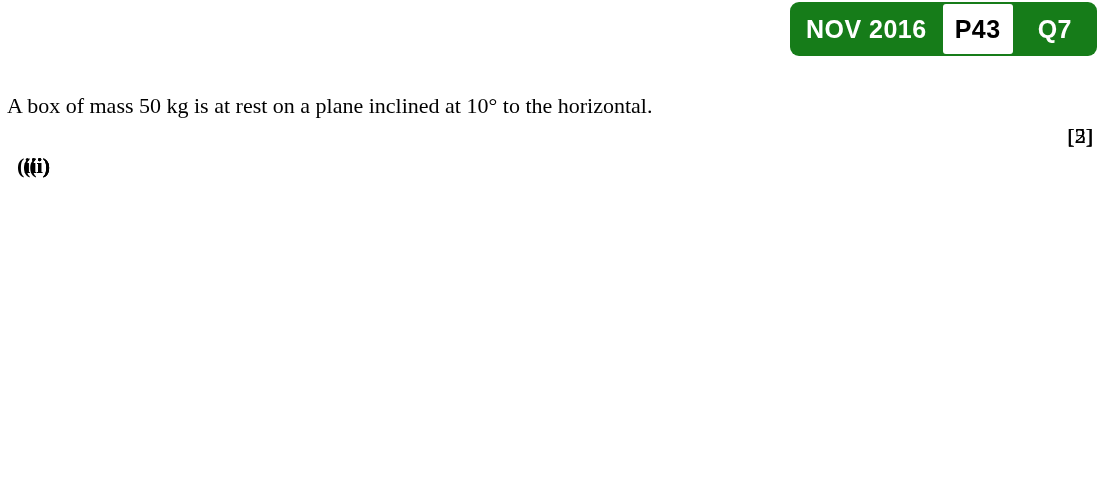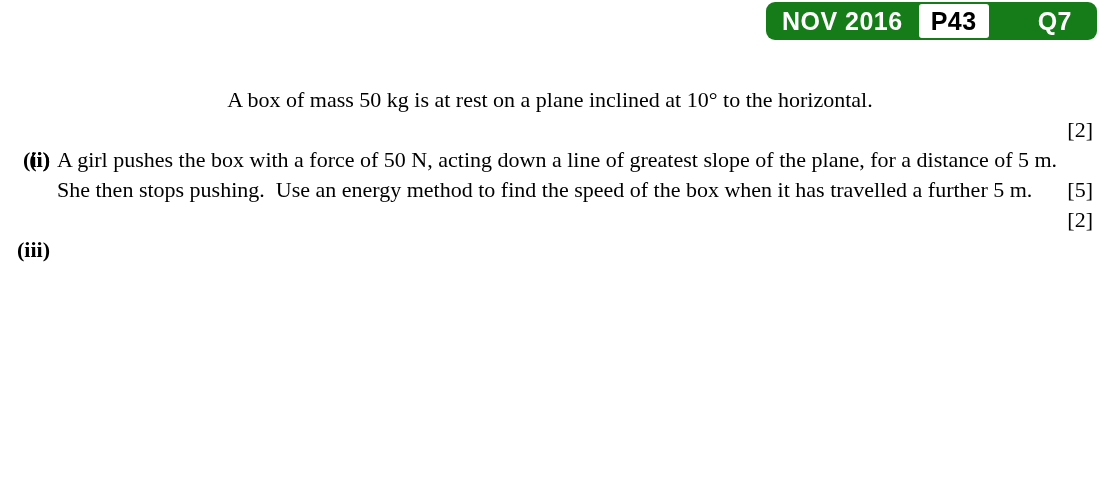--- a/index.html
+++ b/index.html
@@ -16,21 +16,21 @@
     font-family: "Liberation Serif", serif;
     font-size: 22px;
     line-height: 30px;
     overflow: hidden;
   }
   
   .badge {
     position: absolute;
     top: 2px;
     right: 3px;
-    height: 38px;
+    height: 54px;
     display: flex;
     align-items: stretch;
     background: #167c19;
     border-radius: 9px;
     font-family: "Liberation Sans", sans-serif;
     font-weight: bold;
     font-size: 25px;
     letter-spacing: 0.5px;
   }
   .badge-seg {
@@ -45,33 +45,31 @@
   .badge-paper {
     background: #ffffff;
     color: #000000;
     margin: 2px 0;
     border-radius: 3px;
     padding: 0 12px;
   }
   .badge-q {
     color: #ffffff;
     padding: 0 25px;
-    margin-left: 24px;
   }
   
   .content {
     position: absolute;
     left: 7px;
     right: 7px;
     top: 73px;
   }
   .para {
-    margin: 12px 0 30px 0;
+    margin: 18px 0 30px 0;
     white-space: pre-wrap;
-    text-align: center;
   }
   .q-item {
     position: relative;
     padding-left: 50px;
     margin: 0 0 30px 0;
   }
   .q-label {
     position: absolute;
     left: 0;
     top: 0;
@@ -105,21 +103,20 @@
     <p class="para">A box of mass 50 kg is at rest on a plane inclined at 10° to the horizontal.</p>
 
     <div class="q-item">
       <span class="q-label">(i)</span>
       <span class="q-marks">[2]</span>
     </div>
 
 
     <div class="q-item">
       <span class="q-label">(ii)</span>
-      <span class="q-text">A girl pushes the box with a force of 50 N, acting down a line of greatest slope of the plane, for a distance of 5 m.  She then stops pushing.  Use an energy method to find the speed of the box when it has travelled a further 5 m.</span>
       <span class="q-marks">[5]</span>
     </div>
 
 
     <div class="q-item">
       <span class="q-label">(iii)</span>
       <span class="q-marks">[2]</span>
     </div>
 
   </div>

